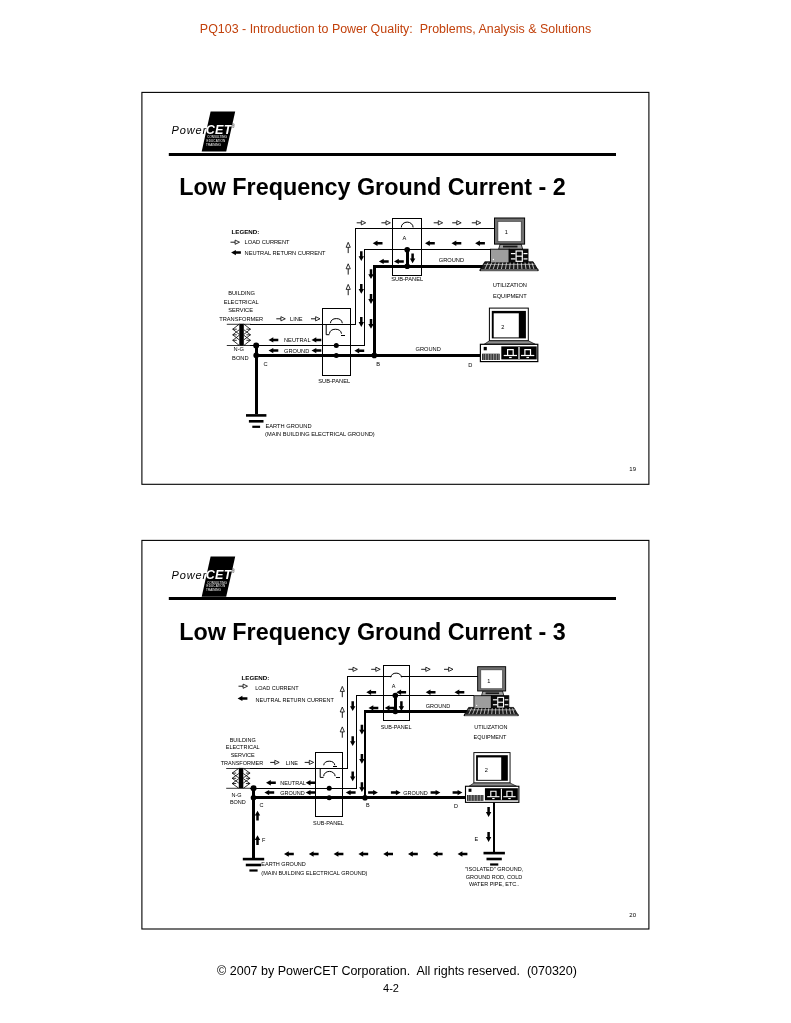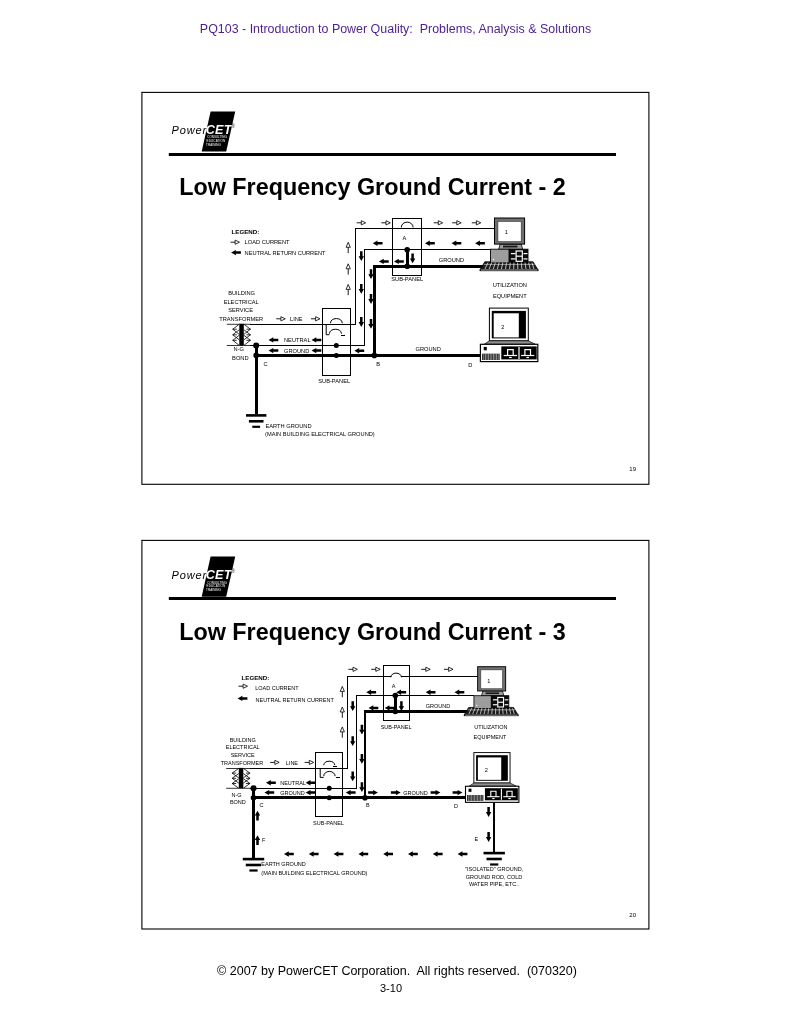--- a/index.html
+++ b/index.html
@@ -1,16 +1,16 @@
 <!DOCTYPE html>
 <html><head><meta charset="utf-8">
 <style>
 html,body{margin:0;padding:0;background:#fff;width:791px;height:1023px;overflow:hidden}
 body{font-family:"Liberation Sans",sans-serif;position:relative}
-.hdr{position:absolute;left:0;top:21.8px;width:791px;text-align:center;font-size:12.45px;color:#4c1d95}
+.hdr{position:absolute;left:0;top:21.8px;width:791px;text-align:center;font-size:12.45px;color:#c2410c}
 .f1{position:absolute;left:0;top:963.7px;width:794px;text-align:center;font-size:12.5px;color:#000}
 .f2{position:absolute;left:0;top:982px;width:782px;text-align:center;font-size:11px;color:#000}
 </style></head>
 <body>
 <div class="hdr">PQ103 - Introduction to Power Quality:&nbsp; Problems, Analysis &amp; Solutions</div>
 
 <svg width="0" height="0" style="position:absolute">
 <defs>
 <g id="bal">
         <path d="M0 0 L4.8 -2.7 L4.8 -1.25 L9.8 -1.25 L9.8 1.25 L4.8 1.25 L4.8 2.7 Z" fill="#000"></path>
@@ -381,12 +381,12 @@
       <text x="261.3" y="874.8" fill="#000">(MAIN BUILDING ELECTRICAL GROUND)</text>
       <text x="494.1" y="870.9" text-anchor="middle" fill="#000">"ISOLATED" GROUND,</text>
       <text x="494" y="878.5" text-anchor="middle" fill="#000">GROUND ROD, COLD</text>
       <text x="494.1" y="885.9" text-anchor="middle" fill="#000">WATER PIPE, ETC..</text>
       <text x="488.7" y="682.7" text-anchor="middle" font-size="5.6" fill="#000">1</text>
       <text x="486.3" y="771.7" text-anchor="middle" font-size="5.6" fill="#000">2</text>
       <text x="629.3" y="916.8" font-size="6" fill="#000">20</text>
     </g>
   </svg>
 <div class="f1">© 2007 by PowerCET Corporation.&nbsp; All rights reserved.&nbsp; (070320)</div>
-<div class="f2">3-10</div>
+<div class="f2">4-2</div>
 </body></html>

